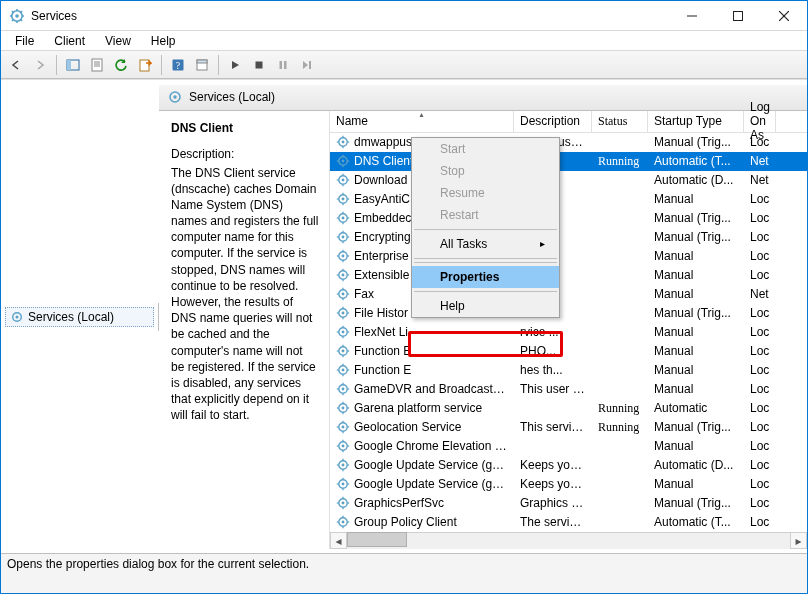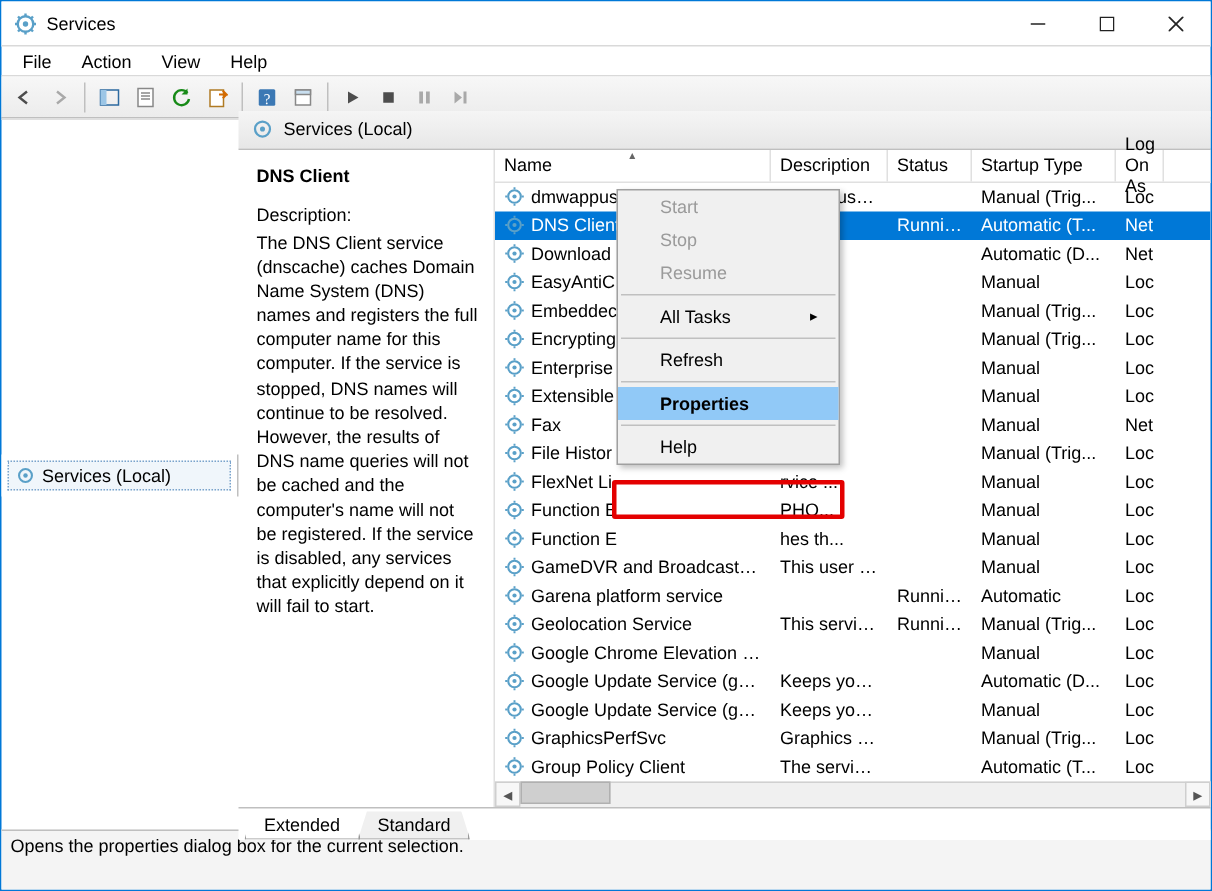--- a/index.html
+++ b/index.html
@@ -32,21 +32,21 @@
   .detail-title { font-weight: bold; margin-bottom: 12px; }
   .detail-sub { margin-bottom: 4px; }
   .detail-text { line-height: 1.35; }
 
   .grid-wrap { flex: 1; display: flex; flex-direction: column; min-width: 0; border-left: 1px solid #e0e0e0; position: relative; }
   .grid-head { display: flex; height: 22px; background: #fff; border-bottom: 1px solid #e0e0e0; }
   .gh { border-right: 1px solid #e0e0e0; padding: 3px 6px; display:flex; align-items:center; color:#000; position:relative; }
   .gh .sort-indicator { position:absolute; left:50%; top:-1px; transform:translateX(-50%); font-size:8px; color:#666; }
   .col-name { width: 184px; }
   .col-desc { width: 78px; }
-  .col-status { width: 56px; }
+  .col-status { width: 56px; font-family: Liberation Serif, serif; }
   .col-stype { width: 96px; }
   .col-logon { width: 32px; }
   .grid-body { flex: 1; overflow: hidden; }
   .row { display: flex; height: 19px; align-items: center; white-space: nowrap; }
   .row.selected { background: #0078d7; color: #fff; }
   .cell { overflow: hidden; text-overflow: ellipsis; padding: 0 6px; }
   .svc-icon { width: 14px; height: 14px; margin-right: 4px; flex: none; display:inline-block; vertical-align: middle; }
   .hscroll { height: 17px; background: #f0f0f0; border-top: 1px solid #d0d0d0; display:flex; align-items: center; }
   .hscroll .arrow { width:17px; height:17px; display:flex; align-items:center; justify-content:center; color:#555; border:1px solid #cfcfcf; background:#f7f7f7; }
   .hscroll .track { flex:1; position:relative; height:17px; }
@@ -107,21 +107,21 @@
           <svg width="10" height="10">
             <line x1="0" y1="0" x2="10" y2="10" stroke="currentColor" stroke-width="1.2"></line>
             <line x1="10" y1="0" x2="0" y2="10" stroke="currentColor" stroke-width="1.2"></line>
           </svg>
         </div>
     </div>
   </div>
 
   <div class="menubar">
     <div class="menu">File</div>
-    <div class="menu">Action</div>
+    <div class="menu">Client</div>
     <div class="menu">View</div>
     <div class="menu">Help</div>
   </div>
 
   <div class="toolbar">
     <div class="tbtn">
         <svg width="14" height="14">
           <path d="M9 3 L4 7 L9 11" fill="none" stroke="#4d4d4d" stroke-width="1.6"></path>
         </svg>
       </div>
@@ -578,36 +578,32 @@
           <div class="hscroll">
             <div class="arrow">◂</div>
             <div class="track">
                 <div class="thumb"></div>
               </div>
             <div class="arrow">▸</div>
           </div>
         </div>
       </div>
 
-      <div class="tabs">
-        <div class="tab active">Extended</div>
-        <div class="tab">Standard</div>
-      </div>
 
       <div class="context-menu" style="left:252px; top:52px;">
         <div class="cm-item disabled">Start</div>
         <div class="cm-item disabled">Stop</div>
         <div class="cm-item disabled">Resume</div>
+        <div class="cm-item disabled">Restart</div>
         <div class="cm-sep"></div>
         <div class="cm-item">
             <span>All Tasks</span>
             <span class="cm-arrow">▸</span>
           </div>
         <div class="cm-sep"></div>
-        <div class="cm-item">Refresh</div>
         <div class="cm-sep"></div>
         <div class="cm-item highlighted">
             <b>Properties</b>
           </div>
         <div class="cm-sep"></div>
         <div class="cm-item">Help</div>
       </div>
       <div class="cm-emph" style="left:249px; top:246px; width:155px; height:26px;"></div>
     </div>
   </div>

